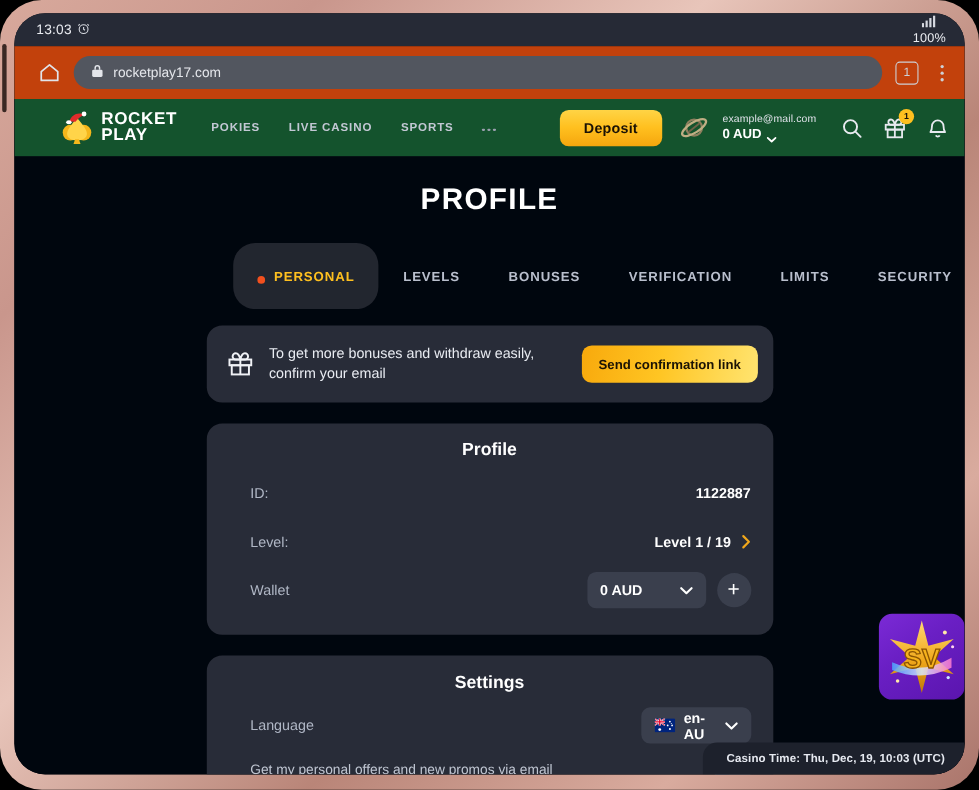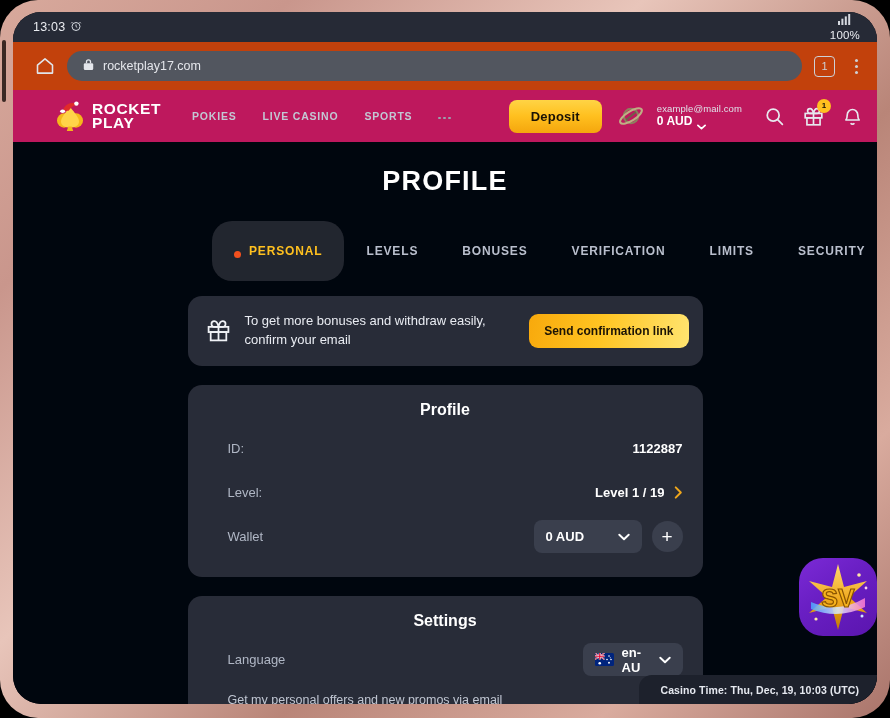--- a/index.html
+++ b/index.html
@@ -92,21 +92,21 @@
   #site {
     position: absolute;
     left: 0; top: 78px; right: 0; bottom: 0;
     background: #00060e;
     overflow: hidden;
   }
 
   
   #site-header {
     height: 52px;
-    background: #be185d;
+    background: #14532d;
     display: flex;
     align-items: center;
     padding: 0 14px 0 42px;
     gap: 0;
   }
   #logo-block { display: flex; align-items: center; gap: 7px; flex: 0 0 auto; }
   #logo-mark { width: 30px; height: 32px; }
   #logo-text {
     color: #ffffff;
     font-weight: 800;
@@ -309,21 +309,21 @@
     background: #3b4050;
   }
   .settings-row { display: flex; align-items: center; justify-content: space-between; min-height: 37px; }
   .settings-row .row-label { color: #c0c6d2; font-size: 12.5px; }
 
   
   #sv-widget {
     position: absolute;
     right: 0px; bottom: 68px;
     width: 78px; height: 78px;
-    border-radius: 24px;
+    border-radius: 12px;
     background: linear-gradient(145deg, #7b2ad6 0%, #6a1fc4 40%, #5a15ae 100%);
     overflow: hidden;
     cursor: pointer;
   }
 
   
   #casino-time {
     position: absolute;
     right: 0; bottom: 0;
     height: 29px;

